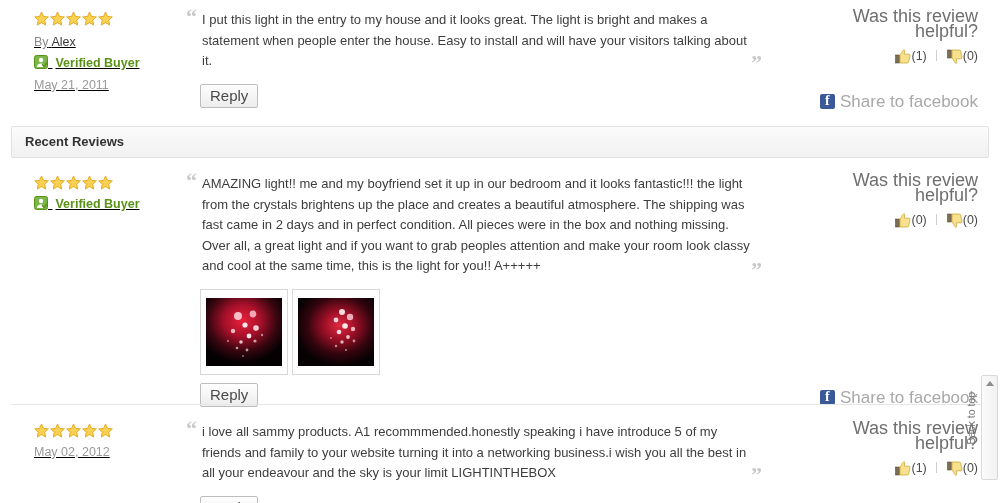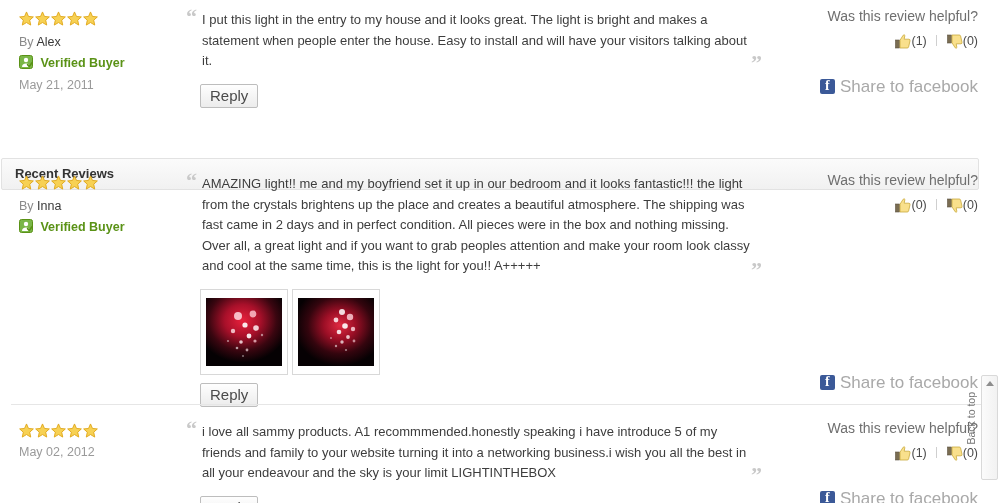--- a/index.html
+++ b/index.html
@@ -14,22 +14,23 @@
 
   
   .review {
     display: flex;
     width: 1000px;
     padding: 0;
   }
   .rev-meta {
     width: 186px;
     flex: 0 0 186px;
-    padding-left: 19px;
+    padding-left: 34px;
     padding-top: 11px;
+    text-decoration: underline;
   }
   .rev-body {
     flex: 1 1 auto;
     padding-top: 10px;
     padding-right: 10px;
     position: relative;
   }
   .rev-side {
     width: 210px;
     flex: 0 0 210px;
@@ -128,21 +129,21 @@
     cursor: pointer;
   }
   .thumb-img {
     width: 76px; height: 68px;
     display: block;
     margin: 0 auto;
   }
 
   
   .helpful-q {
-    font-size: 14px;
+    font-size: 18px;
     color: #6f6f6f;
     line-height: 15px;
   }
   .vote-row {
     margin-top: 8px;
     font-size: 12.5px;
     color: #555;
     white-space: nowrap;
     line-height: 16px;
     text-align: right;
@@ -189,27 +190,26 @@
   .fb-text {
     font-size: 17px;
     color: #a9a9a9;
     vertical-align: middle;
     margin-left: 5px;
   }
 
   
   .section-header {
     position: absolute;
-    left: 1px;
+    left: 11px;
     width: 978px;
     height: 32px;
     background: linear-gradient(#fbfbfb, #f1f1f1);
     border: 1px solid #e2e2e2;
     border-radius: 2px;
-    margin-top: 32px;
   }
   .section-header .title {
     position: absolute;
     left: 13px; top: 7px;
     font-size: 13px;
     font-weight: bold;
     color: #333333;
     line-height: 16px;
   }
 
@@ -337,24 +337,20 @@
             <polygon points="8,1 10.1,5.8 15.3,6.3 11.4,9.8 12.5,15 8,12.3 3.5,15 4.6,9.8 0.7,6.3 5.9,5.8" fill="#f7d154" stroke="#e0a81a" stroke-width="1"></polygon>
           </svg><svg width="15" height="15" viewBox="0 0 16 16">
             <polygon points="8,1 10.1,5.8 15.3,6.3 11.4,9.8 12.5,15 8,12.3 3.5,15 4.6,9.8 0.7,6.3 5.9,5.8" fill="#f7d154" stroke="#e0a81a" stroke-width="1"></polygon>
           </svg><svg width="15" height="15" viewBox="0 0 16 16">
             <polygon points="8,1 10.1,5.8 15.3,6.3 11.4,9.8 12.5,15 8,12.3 3.5,15 4.6,9.8 0.7,6.3 5.9,5.8" fill="#f7d154" stroke="#e0a81a" stroke-width="1"></polygon>
           </svg><svg width="15" height="15" viewBox="0 0 16 16">
             <polygon points="8,1 10.1,5.8 15.3,6.3 11.4,9.8 12.5,15 8,12.3 3.5,15 4.6,9.8 0.7,6.3 5.9,5.8" fill="#f7d154" stroke="#e0a81a" stroke-width="1"></polygon>
           </svg><svg width="15" height="15" viewBox="0 0 16 16">
             <polygon points="8,1 10.1,5.8 15.3,6.3 11.4,9.8 12.5,15 8,12.3 3.5,15 4.6,9.8 0.7,6.3 5.9,5.8" fill="#f7d154" stroke="#e0a81a" stroke-width="1"></polygon>
           </svg>
-      </div>
-      <div class="by-line">
-        <span class="by-word">By</span>
-        <span class="by-name">Inna</span>
       </div>
       <div class="verified">
         <span class="vicon">
           <svg width="14" height="14" viewBox="0 0 14 14">
               <rect x="0.5" y="0.5" width="13" height="13" rx="2" fill="#7ab648" stroke="#5a9216"></rect>
               <circle cx="7" cy="5" r="2.2" fill="#ffffff"></circle>
               <path d="M3 12 Q3 8.4 7 8.4 Q11 8.4 11 12 Z" fill="#ffffff"></path>
               <path d="M8.6 9.6 l1.6 1.8 l3-3.8" stroke="#5a9216" stroke-width="1.6" fill="none" stroke-linecap="round"></path>
             </svg>
         </span>

